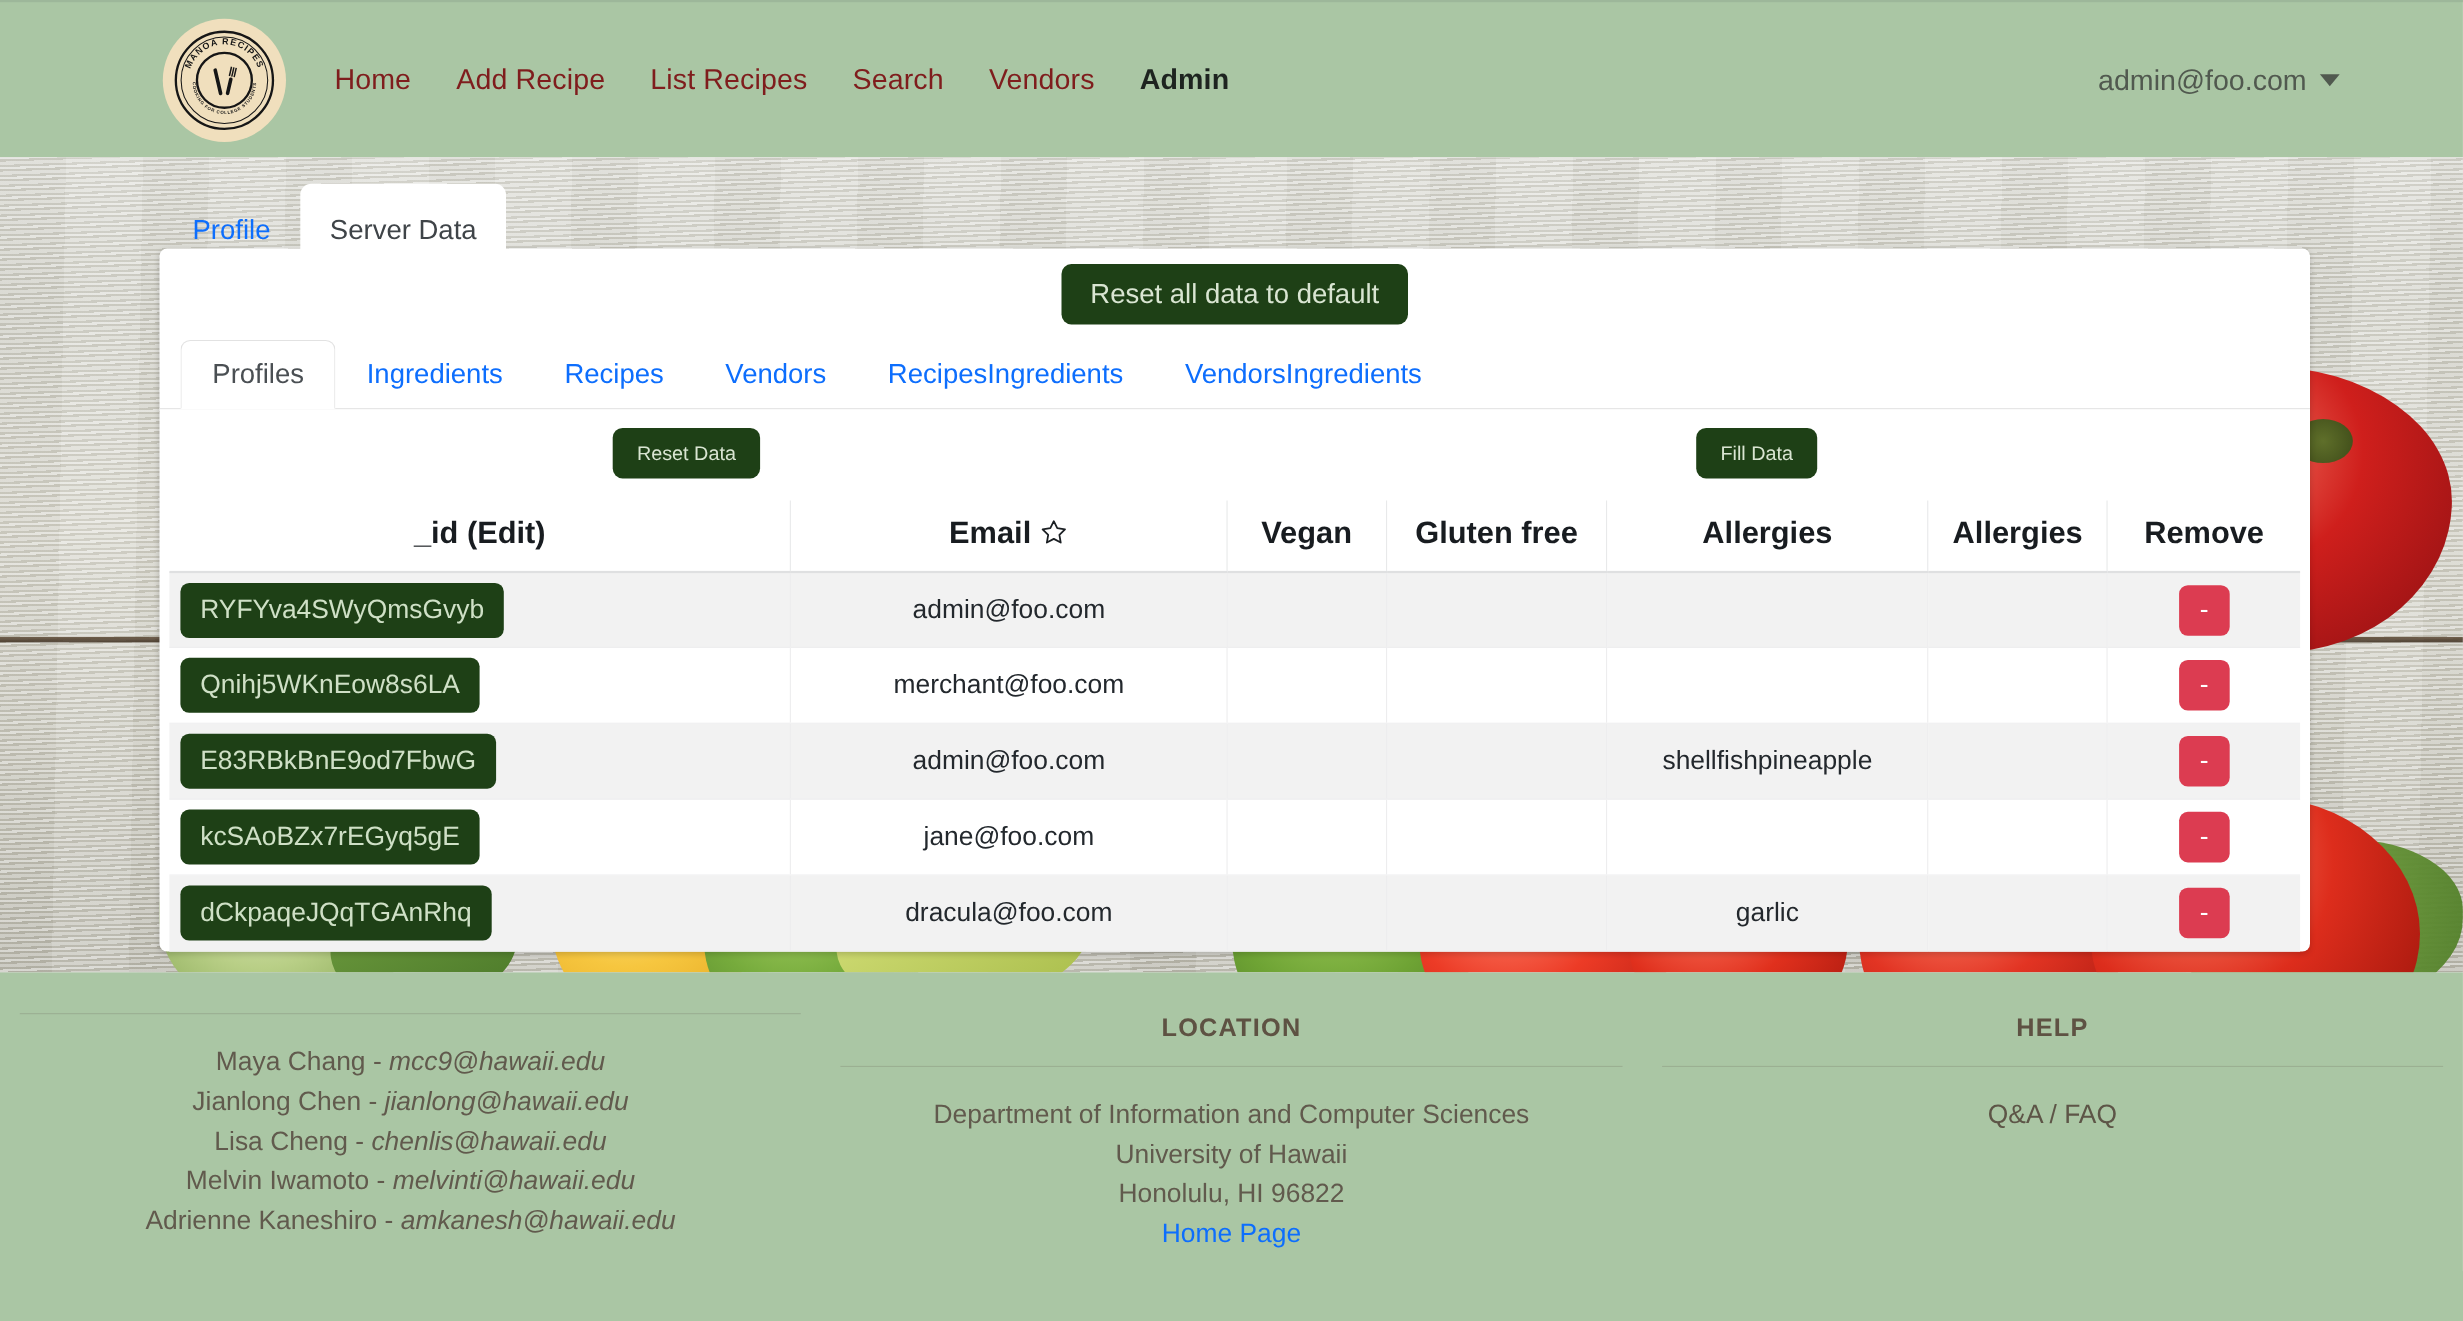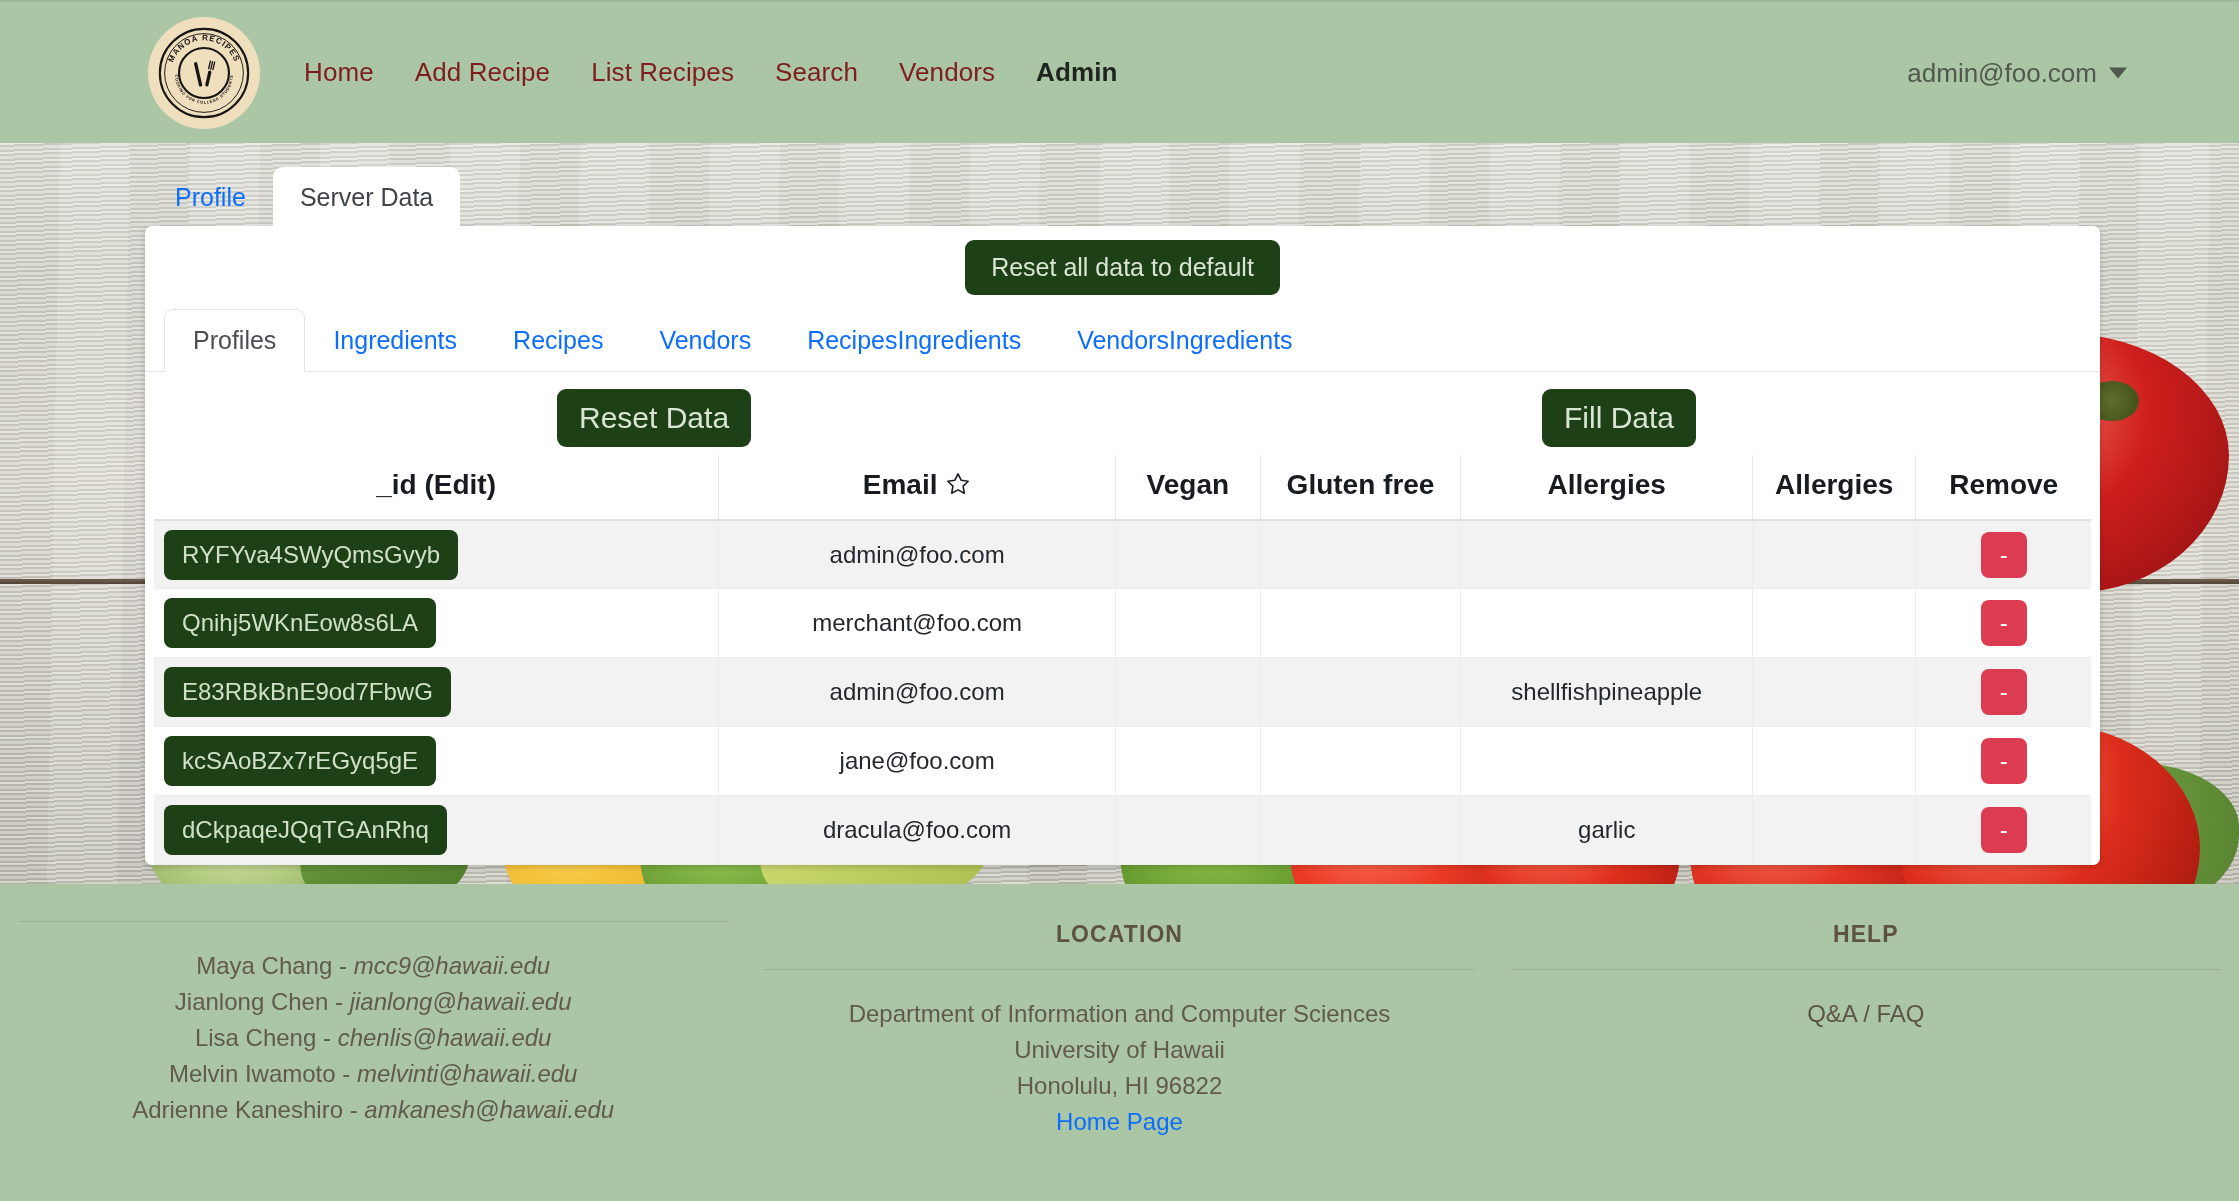--- a/index.html
+++ b/index.html
@@ -180,21 +180,21 @@
     position:absolute;
     left: 148px;
     top: 167px;
     display:flex;
     align-items:flex-end;
     gap: 0;
     z-index: 5;
   }
   .otab {
     font-size: 25px;
-    padding: 17px 27px;
+    padding: 29px 27px;
     border-radius: 10px 10px 0 0;
     color: #0d6efd;
     cursor: pointer;
     line-height: 1.1;
     white-space:nowrap;
   }
   .otab.active {
     background: #ffffff;
     color: #3f4448;
   }
@@ -223,21 +223,21 @@
     font-family: "Liberation Sans", sans-serif;
   }
   .btn-dark {
     background: #1e4016;
     color: #d9e5d2;
     font-size: 25px;
     padding: 15px 26px;
     border-radius: 9px;
     line-height: 1;
   }
-  .btn-dark.small { font-size: 30px; padding: 14px 22px; }
+  .btn-dark.small { font-size: 18px; padding: 14px 22px; }
 
   
   .inner-tabs {
     display:flex;
     align-items:flex-end;
     gap: 0;
     padding-left: 19px;
     border-bottom: 1px solid #e4e4e4;
   }
   .itab {

